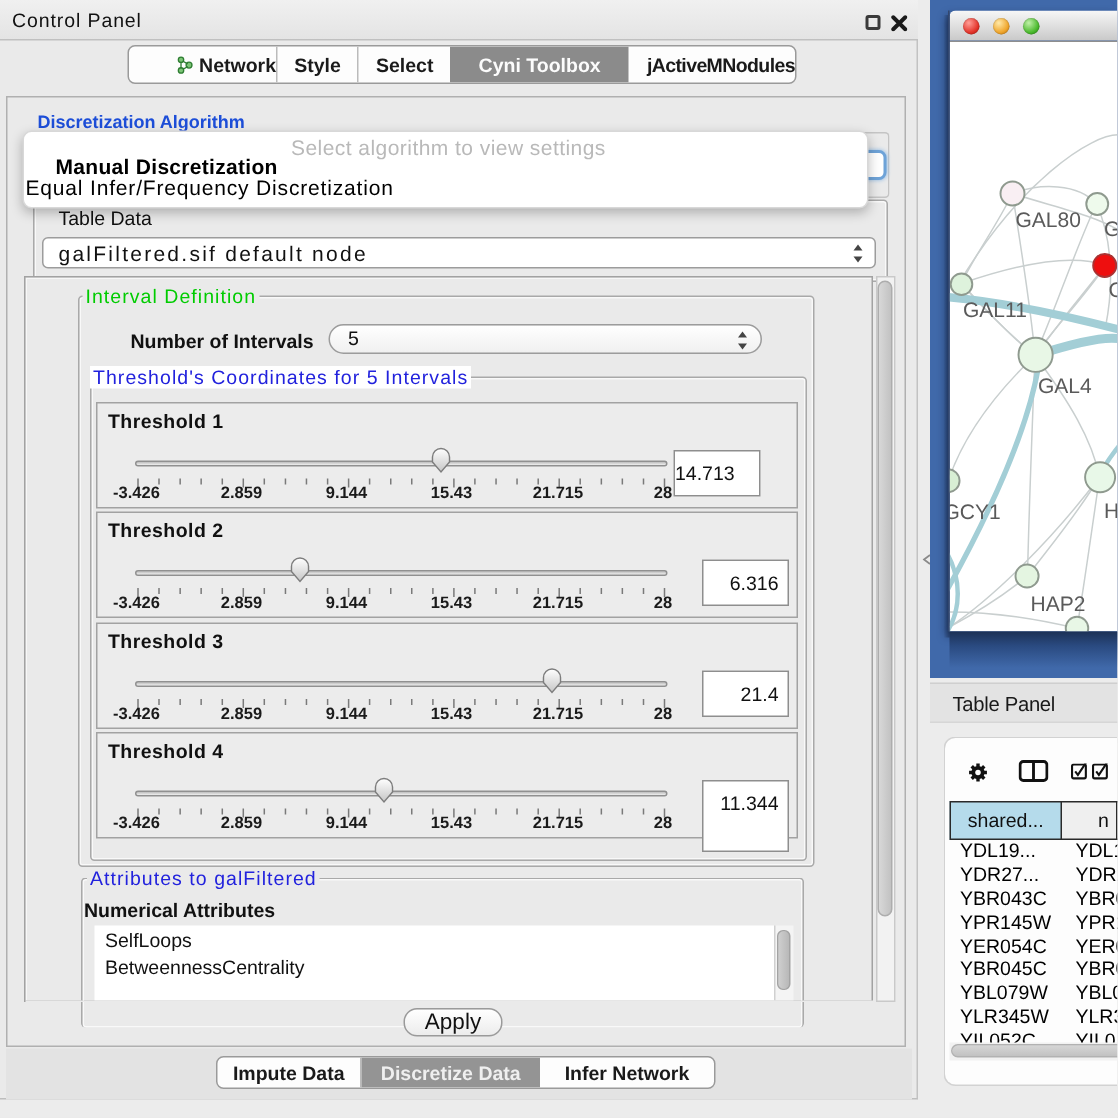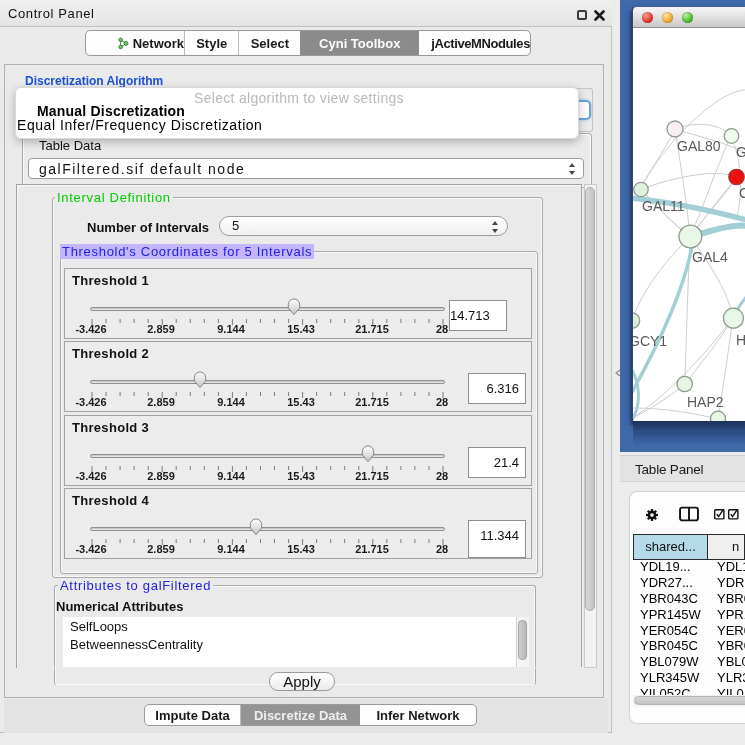--- a/index.html
+++ b/index.html
@@ -69,21 +69,21 @@
 
   <div class="abs" style="left:87px; top:220px; font-size:13px; font-weight:bold; color:#111;">Number of Intervals</div>
   <div class="abs" style="left:219px; top:216px; width:289px; height:20px; background:linear-gradient(#ffffff,#f0f0f0); border:1px solid #9c9c9c; border-radius:10px; font-size:13px; color:#111; line-height:18px; padding-left:12px;">5
     <svg class="abs" style="right:8px; top:3px;" width="8" height="14" viewBox="0 0 8 14">
         <path d="M4 1 L7 5 L1 5 Z" fill="#444"></path>
         <path d="M4 13 L7 9 L1 9 Z" fill="#444"></path>
       </svg>
   </div>
 
   <div class="abs gb" style="left:60px; top:251px; width:478px; height:323px;"></div>
-  <div class="abs" style="left:60px; top:244px; font-size:13px; letter-spacing:0.7px; color:#2222dd; background:#c4b5fd; padding:0 2px;">Threshold's Coordinates for 5 Intervals</div>
+  <div class="abs" style="left:60px; top:244px; font-size:13px; letter-spacing:0.7px; color:#2222dd; background:#ffffff; padding:0 2px;">Threshold's Coordinates for 5 Intervals</div>
 
   <div id="thresholds">
       <div class="abs" style="left:64px; top:267.5px; width:468px; height:71px; border:1px solid #a2a2a2; background:#ececec;">
         <div class="abs" style="left:7px; top:4px; font-size:13px; font-weight:bold; letter-spacing:0.3px; color:#111;">Threshold 1</div>
         <div class="abs" style="left:25px; top:38px; width:355px; height:4px; background:linear-gradient(#bdbdbd,#efefef); border:1px solid #909090; border-radius:3px;"></div>
         <svg class="abs" style="left:25px; top:49px;" width="355" height="8" viewBox="0 0 355 8">
           <path d="M2.0 1 L2.0 7" stroke="#7a7a7a" stroke-width="1"></path>
           <path d="M16.0 1 L16.0 5" stroke="#7a7a7a" stroke-width="1"></path>
           <path d="M30.1 1 L30.1 5" stroke="#7a7a7a" stroke-width="1"></path>
           <path d="M44.1 1 L44.1 5" stroke="#7a7a7a" stroke-width="1"></path>
@@ -262,21 +262,21 @@
         <div class="abs" style="left:351px; top:54px; width:52px; text-align:center; font-size:11px; font-weight:bold; color:#1a1a1a;">28</div>
         <svg class="abs" style="left:184px; top:29px;" width="14" height="18" viewBox="0 0 14 19">
           <path d="M1 7 A6 6 0 0 1 13 7 L13 10.5 L7 17.5 L1 10.5 Z" fill="url(#tg3)" stroke="#7d7d7d" stroke-width="1"></path>
           <defs>
             <linearGradient id="tg3" x1="0" y1="0" x2="0" y2="1">
               <stop offset="0" stop-color="#ffffff"></stop>
               <stop offset="1" stop-color="#c6c6c6"></stop>
             </linearGradient>
           </defs>
         </svg>
-        <div class="abs" style="left:403px; top:31px; width:58px; height:38px; background:#fff; border:1px solid #8e8e8e; font-size:13px; color:#111; text-align:right; line-height:29px; padding-right:6px;">11.344</div>
+        <div class="abs" style="left:403px; top:31px; width:58px; height:48px; background:#fff; border:1px solid #8e8e8e; font-size:13px; color:#111; text-align:right; line-height:29px; padding-right:6px;">11.344</div>
       </div>
     </div>
 
   <div class="abs gb" style="left:54px; top:585px; width:482px; height:100px; border-bottom:none;"></div>
   <div class="abs" style="left:58px; top:578px; font-size:13px; letter-spacing:0.7px; color:#2222dd; background:#eaeaea; padding:0 2px;">Attributes to galFiltered</div>
   <div class="abs" style="left:56px; top:599px; font-size:13px; font-weight:bold; color:#111;">Numerical Attributes</div>
   <div class="abs" style="left:63px; top:617px; width:453px; height:50px; background:#fff; overflow:hidden; font-size:13px; color:#111;">
     <div style="padding:2px 0 0 7px; height:20px;">SelfLoops</div>
     <div style="padding-left:7px; height:20px;">BetweennessCentrality</div>
   </div>

